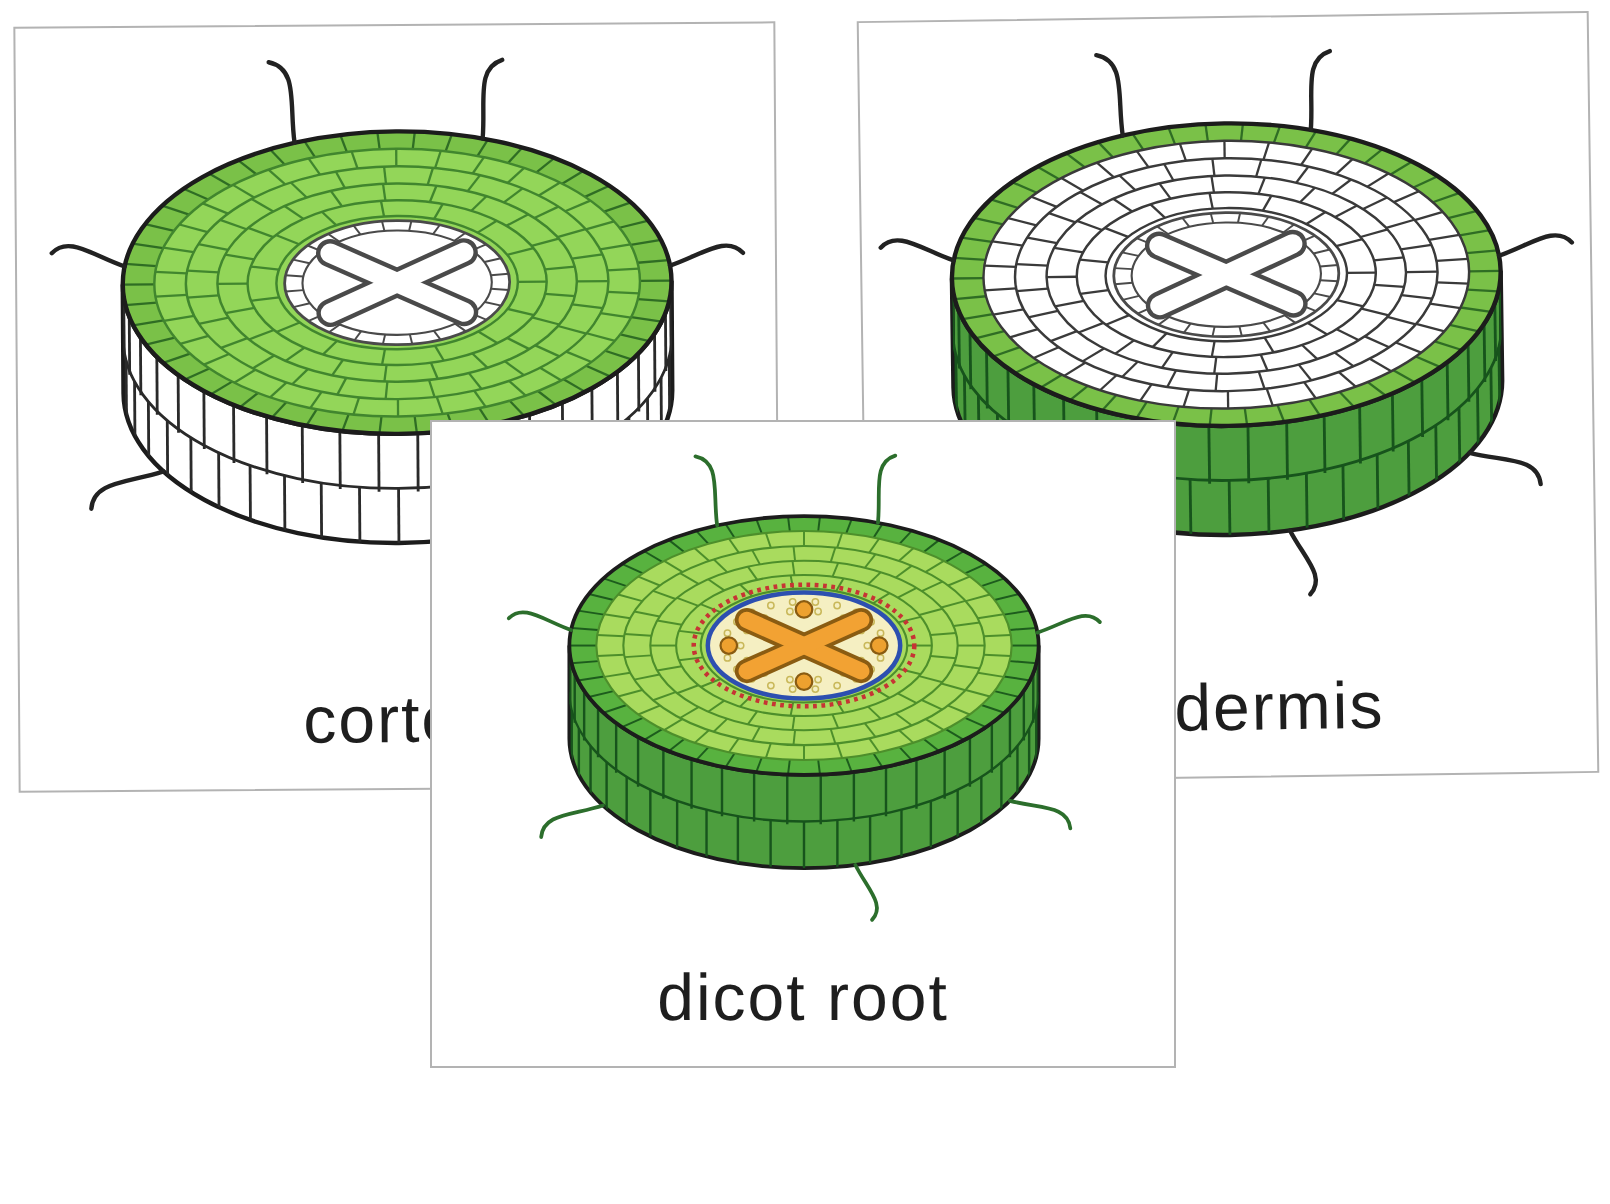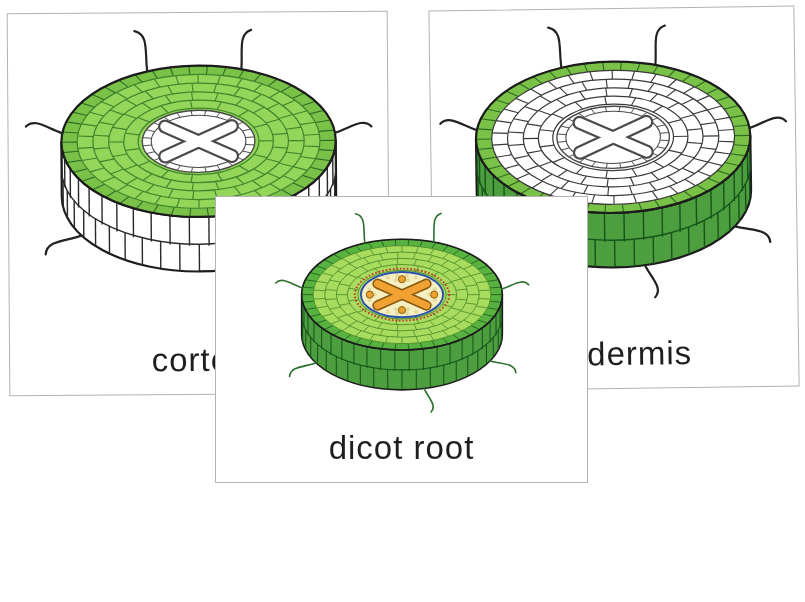--- a/index.html
+++ b/index.html
@@ -16,21 +16,21 @@
     border:1px solid #b3b3b3;
     box-sizing:border-box;
     display:flex;
     flex-direction:column;
     align-items:center;
     justify-content:space-between;
     padding:14px 8px 12px;
   }
   .card-1{left:8px;top:12px;width:381px;height:383px;z-index:1;transform:rotate(-0.4deg);}
   .card-2{left:431px;top:8px;width:366px;height:381px;z-index:1;transform:rotate(-0.8deg);}
-  .card-3{left:215px;top:196px;width:373px;height:287px;z-index:2;}
+  .card-3{left:215px;top:210px;width:373px;height:324px;z-index:2;}
   .root-svg{display:block;}
   .card-1 .root-svg,.card-2 .root-svg{width:352px;height:299px;}
   .card-3 .root-svg{width:356px;height:302px;}
   .label{
     font-size:33px;
     font-weight:300;
     letter-spacing:1px;
     color:#1e1e1e;
     line-height:1.1;
     margin-bottom:4px;

